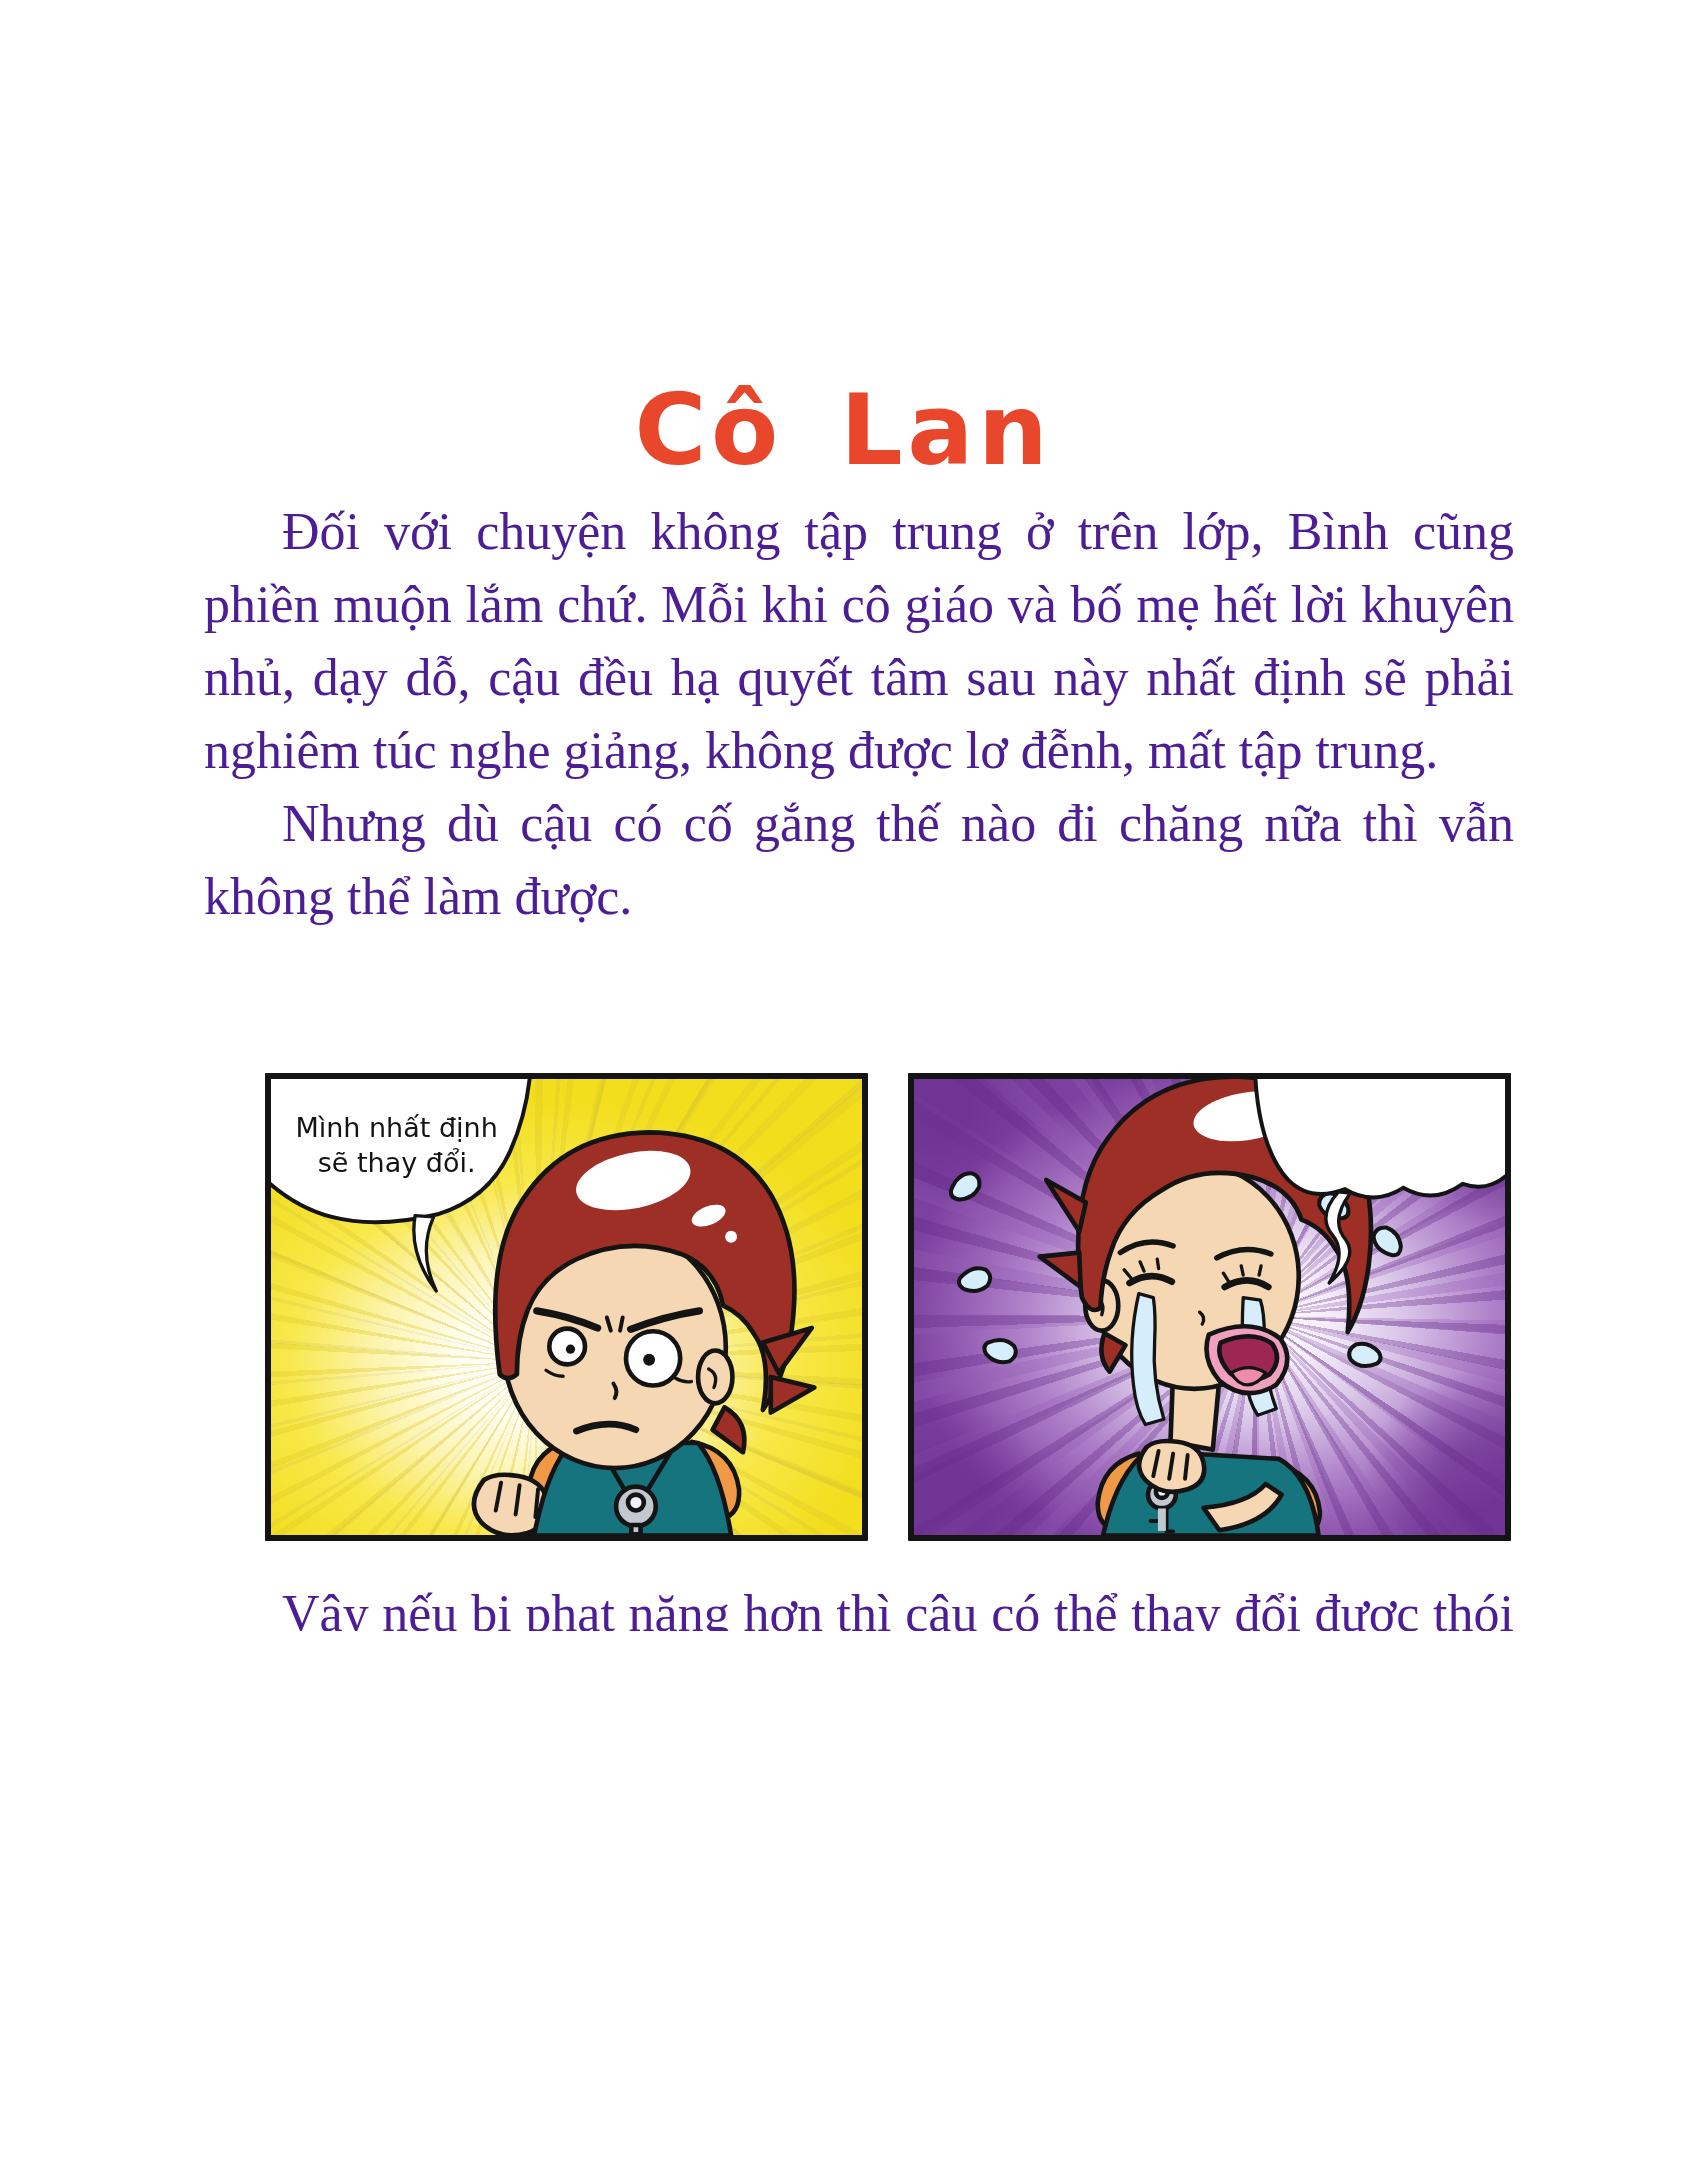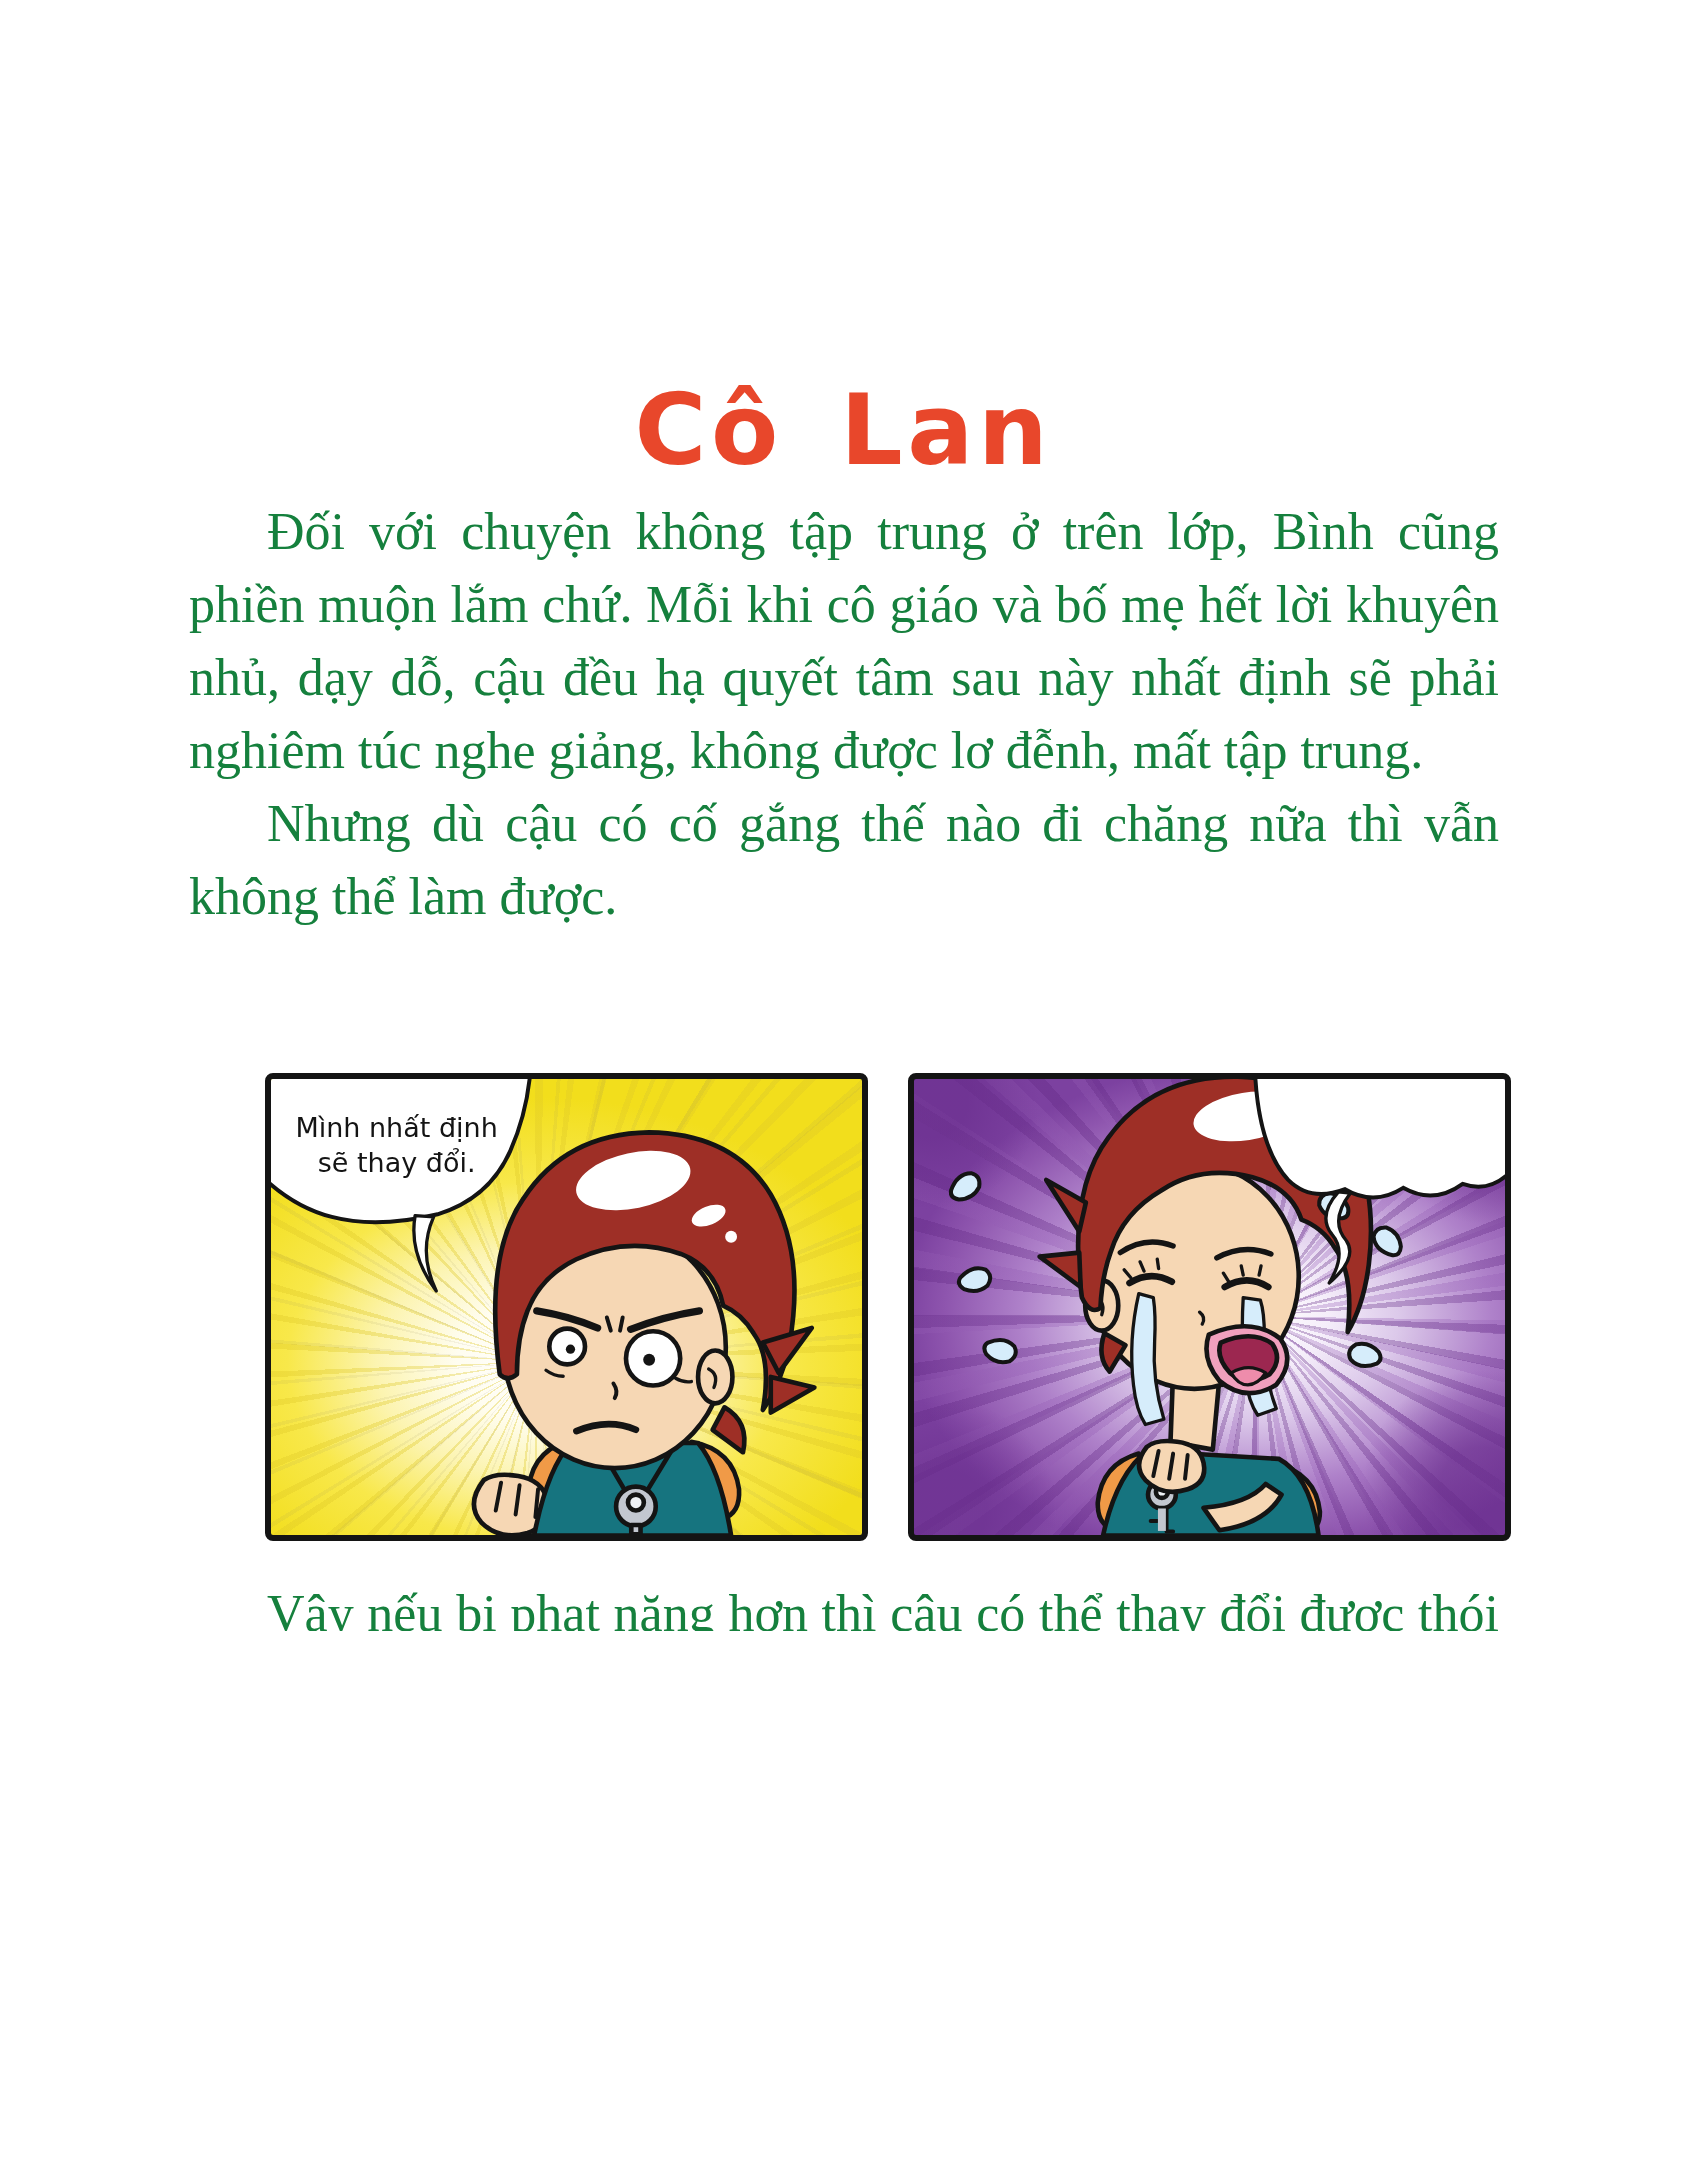--- a/index.html
+++ b/index.html
@@ -5,30 +5,30 @@
   html,body{margin:0;padding:0;background:#ffffff;}
   #page{position:relative;width:1687px;height:1631px;background:#ffffff;overflow:hidden;
         font-family:"Liberation Serif",serif;color:#141414;}
 
   
   .title{position:absolute;top:306px;left:0;width:1687px;text-align:center;
          font-family:"DejaVu Sans",sans-serif;font-weight:bold;font-size:98px;line-height:1.2;
          color:#e8472b;letter-spacing:4.6px;word-spacing:18.5px;}
 
   
-  .body-text{position:absolute;left:189px;width:1310px;font-size:52px;line-height:73px;
-             text-align:justify;color:#15803d;}
+  .body-text{position:absolute;left:204px;width:1310px;font-size:52px;line-height:73px;
+             text-align:justify;color:#4c1d95;}
   .body-text p{margin:0;text-indent:78px;}
   .text-top{top:495px;}
   .text-bottom{top:1577px;}
 
   
   .comic{position:absolute;top:1073px;left:0;width:1687px;height:468px;}
   .panel{position:absolute;top:0;height:468px;width:603px;border:6px solid #141414;
-         border-radius:8px;box-sizing:border-box;overflow:hidden;}
+         border-radius:1px;box-sizing:border-box;overflow:hidden;}
   .panel-left{left:265px;
     background:
       repeating-conic-gradient(from 4deg at 45% 62%, rgba(150,140,90,0.10) 0deg 0.8deg, rgba(0,0,0,0) 0.8deg 9deg),
       repeating-conic-gradient(from 0deg at 45% 62%, rgba(222,200,40,0.35) 0deg 1.3deg, rgba(0,0,0,0) 1.3deg 6.2deg),
       radial-gradient(ellipse 62% 58% at 45% 62%, #ffffff 0%, #fffdf0 22%, #fcf4b0 44%, #f8e84a 68%, #f2de1c 100%);}
   .panel-right{left:908px;
     background:
       radial-gradient(circle at 3% 5%, rgba(104,44,140,.6) 0 5%, rgba(0,0,0,0) 15%),
       radial-gradient(circle at 97% 12%, rgba(104,44,140,.5) 0 4%, rgba(0,0,0,0) 13%),
       radial-gradient(circle at 5% 95%, rgba(104,44,140,.55) 0 6%, rgba(0,0,0,0) 16%),

